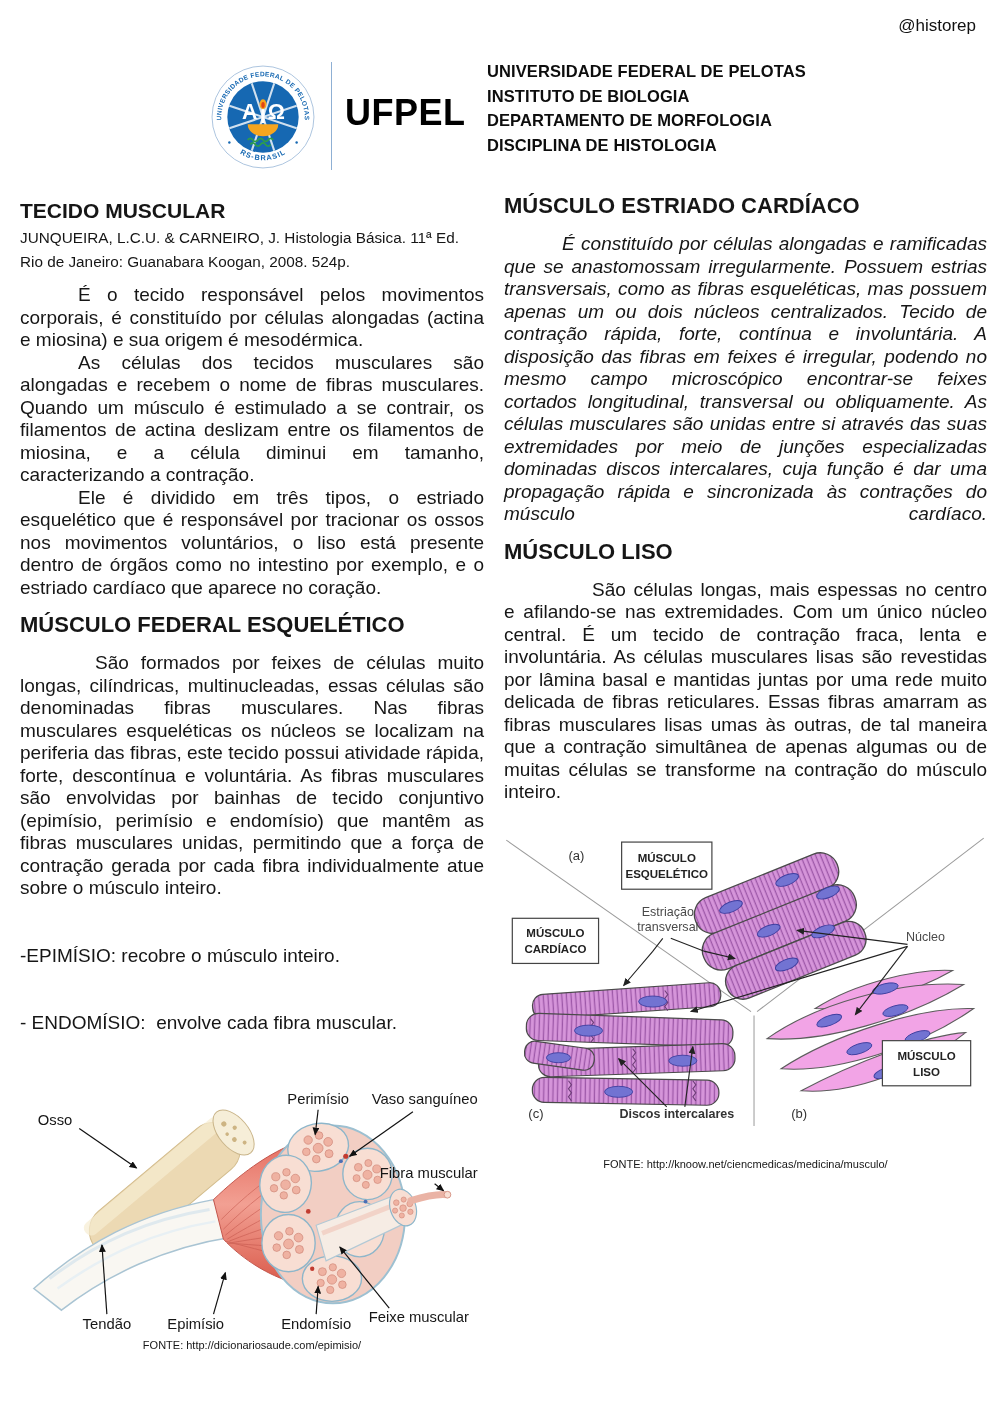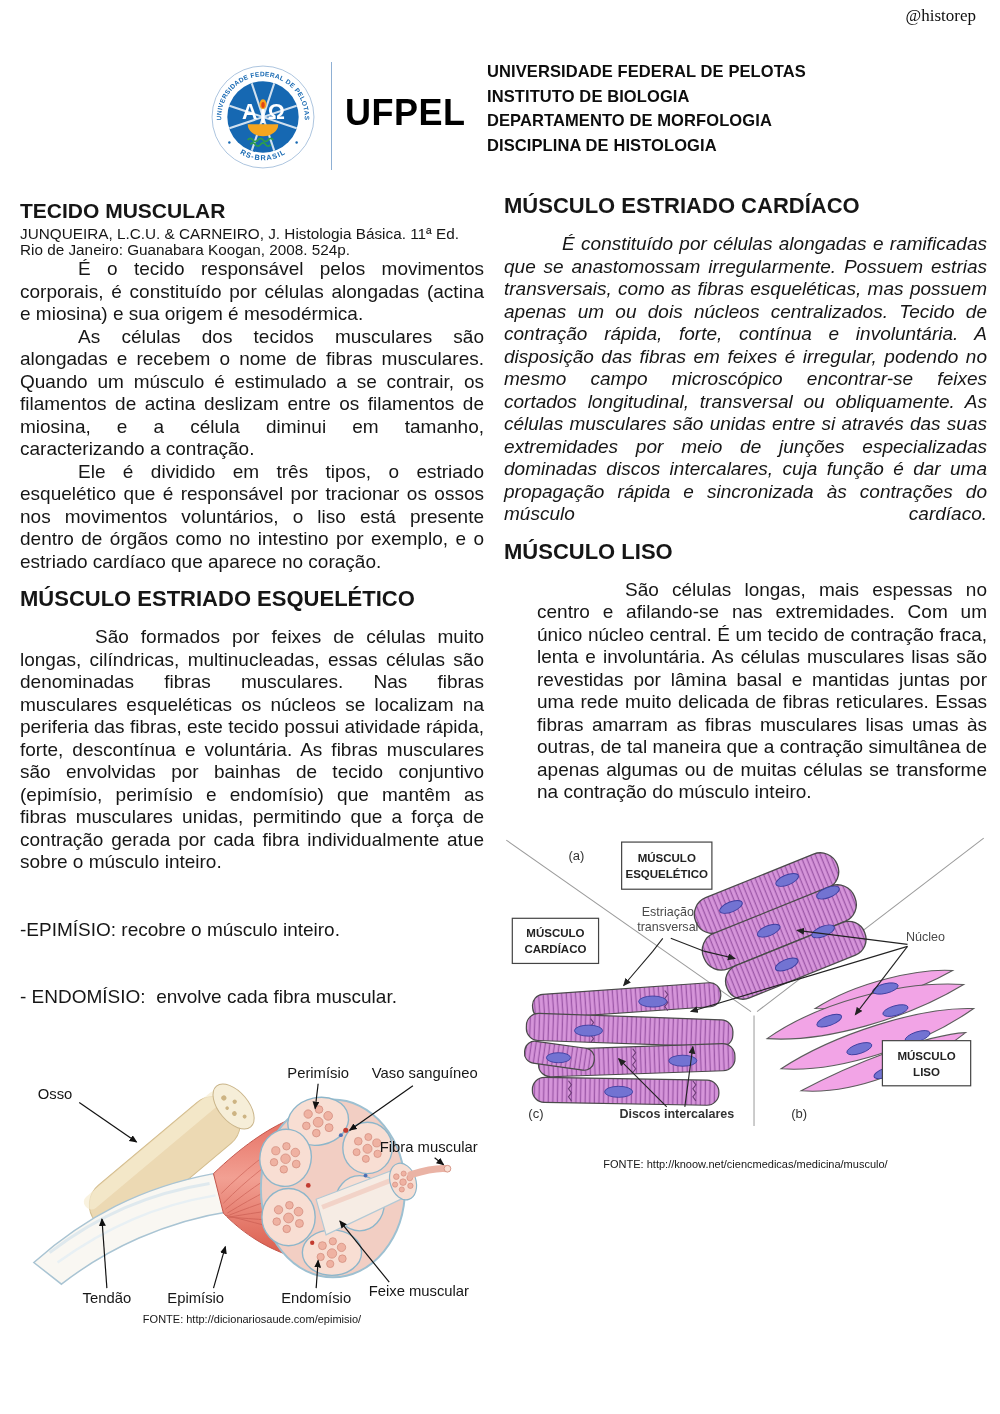--- a/index.html
+++ b/index.html
@@ -1,33 +1,33 @@
 <!DOCTYPE html>
 <html><head>
 <meta charset="utf-8">
 <style>
   * { margin:0; padding:0; box-sizing:border-box; }
   html,body { background:#ffffff; }
   .page { position:relative; width:1000px; height:1414px; background:#fff;
           font-family:"Liberation Sans",sans-serif; color:#161616; overflow:hidden; }
-  .handle { position:absolute; top:6px; right:24px; font-size:17px; color:#101010;font-family:Liberation Serif, serif; }
+  .handle { position:absolute; top:16px; right:24px; font-size:17px; color:#101010; }
   .seal { position:absolute; left:210px; top:64px; width:106px; height:106px; }
   .logo-divider { position:absolute; left:331px; top:62px; width:1px; height:108px; background:#8fb0d4; }
   .ufpel-word { position:absolute; left:345px; top:92px; font-size:36px; font-weight:bold;
                 color:#000000; letter-spacing:0.5px; }
   .inst { position:absolute; left:487px; top:59px; font-size:16.5px; font-weight:bold;
           line-height:24.6px; letter-spacing:0.1px; color:#0d0d0d; }
   .col { position:absolute; }
   .col-left  { left:20px;  top:199px; width:464px; }
   .col-right { left:504px; top:193px; width:483px; }
   .doc-title { font-size:21px; font-weight:bold; margin-bottom:3px; }
-  .citation { font-size:15.3px; line-height:16px; }
+  .citation { font-size:15.3px; line-height:24px; margin-bottom:10px; }
   .para { font-size:19px; line-height:22.5px; text-align:justify; text-indent:58px; }
   .para.indent-md { text-indent:75px; }
-  .para.indent-lg { text-indent:88px;margin-left:33px; }
+  .para.indent-lg { text-indent:88px; }
   .stretch-last { text-align-last:justify;font-style:italic; }
   .sec-heading { font-size:22px; font-weight:bold; margin:13px 0 14px 0; }
   .col-right .sec-heading.first { margin-top:0; }
   .bullets { font-size:19px; line-height:22.5px; white-space:pre-wrap; }
   .figure1 { display:block; margin-top:5px; }
   .figure2 { display:block; margin-top:14px; }
   .fonte { font-size:11px; text-align:center; margin-top:4px; }
   svg text { font-family:"Liberation Sans",sans-serif; }
 </style>
 </head>
@@ -81,21 +81,21 @@
   </div>
 
   <div class="col col-left">
     <div class="doc-title">TECIDO MUSCULAR</div>
     <div class="citation">JUNQUEIRA, L.C.U. &amp; CARNEIRO, J. Histologia Básica. 11ª Ed. Rio de Janeiro: Guanabara Koogan, 2008. 524p.</div>
 
     <p class="para">É o tecido responsável pelos movimentos corporais, é constituído por células alongadas (actina e miosina) e sua origem é mesodérmica.</p>
     <p class="para">As células dos tecidos musculares são alongadas e recebem o nome de fibras musculares. Quando um músculo é estimulado a se contrair, os filamentos de actina deslizam entre os filamentos de miosina, e a célula diminui em tamanho, caracterizando a contração.</p>
     <p class="para">Ele é dividido em três tipos, o estriado esquelético que é responsável por tracionar os ossos nos movimentos voluntários, o liso está presente dentro de órgãos como no intestino por exemplo, e o estriado cardíaco que aparece no coração.</p>
 
-    <div class="sec-heading">MÚSCULO ESTRIADO ESQUELÉTICO</div>
+    <div class="sec-heading">MÚSCULO FEDERAL ESQUELÉTICO</div>
     <p class="para indent-md">São formados por feixes de células muito longas, cilíndricas, multinucleadas, essas células são denominadas fibras musculares.  Nas fibras musculares esqueléticas os núcleos se localizam na periferia das fibras, este tecido possui atividade rápida, forte, descontínua e voluntária. As fibras musculares são envolvidas por bainhas de tecido conjuntivo (epimísio, perimísio e endomísio) que mantêm as fibras musculares unidas, permitindo que a força de contração gerada por cada fibra individualmente atue sobre o músculo inteiro.</p>
 
     <div class="bullets">
       <div>-EPIMÍSIO: recobre o músculo inteiro.</div>
       <div>- ENDOMÍSIO:  envolve cada fibra muscular.</div>
     </div>
 
     <svg class="figure1" viewBox="0 0 470 253" width="464" height="250">
       <defs>
         <marker id="ah1" markerWidth="9" markerHeight="8" refX="7" refY="3.5" orient="auto" markerUnits="userSpaceOnUse">

